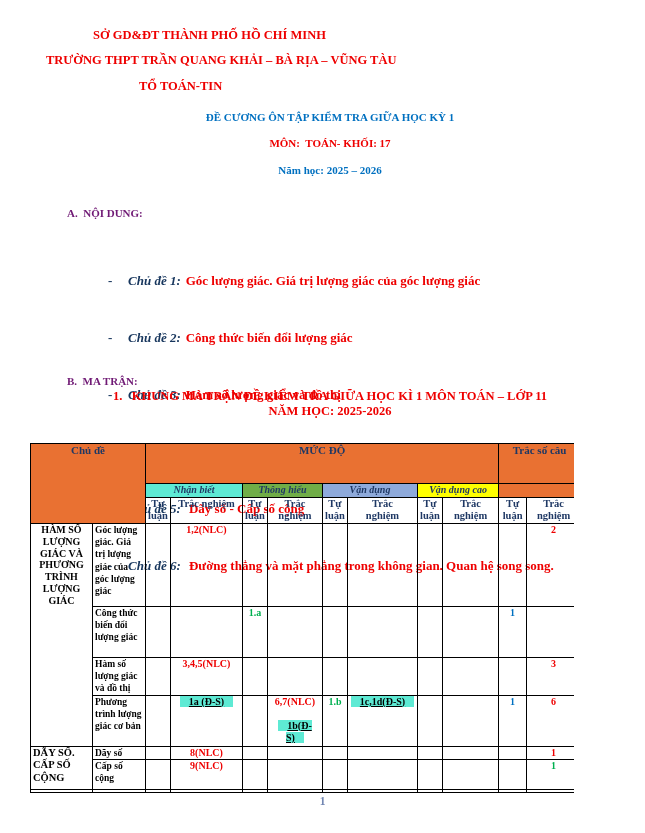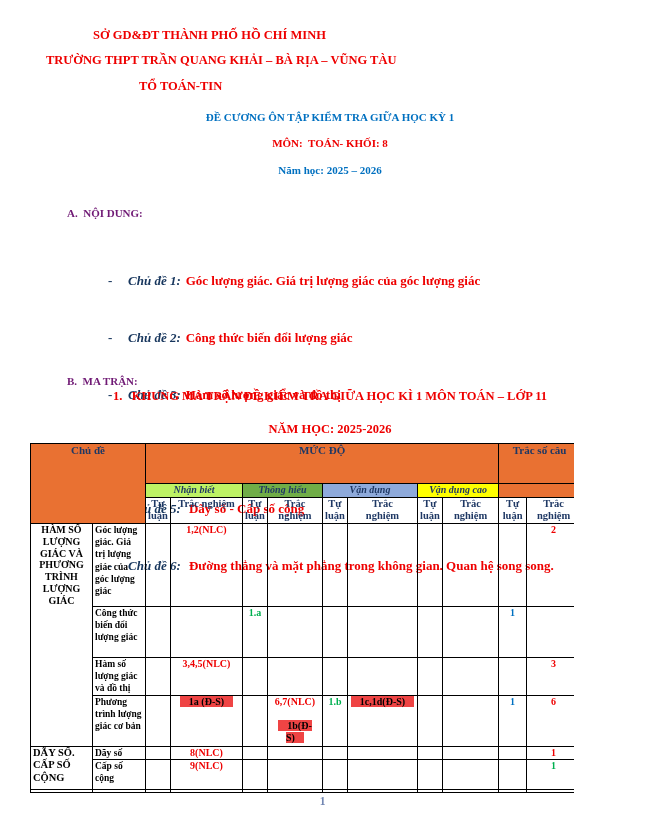--- a/index.html
+++ b/index.html
@@ -20,47 +20,47 @@
   .dash{width:20px;color:#17365D;}
   .item-label{color:#17365D;font-style:italic;margin-right:5px;white-space:pre;}
   .item-text{color:#ee0000;white-space:pre-wrap;}
   
   table.matrix{position:absolute;left:30px;top:443px;width:602px;border-collapse:collapse;
         table-layout:fixed;border:1.5px solid #000;border-bottom:none;}
   table.matrix td{border:1px solid #000;vertical-align:top;padding:0 2px;overflow:hidden;}
   .hdr{background:#E97132;color:#1F3864;text-align:center;font-size:11px;line-height:13px;padding-top:2px;}
   .hdr-left{text-align:left;}
   .band{font-style:italic;color:#1F3864;text-align:center;font-size:10px;line-height:12px;padding:0;}
-  .band-nb{background:#bef264;}
+  .band-nb{background:#5eead4;}
   .band-th{background:#70AD47;}
   .band-vd{background:#8EAADB;}
   .band-vdc{background:#FFFF00;}
   .band-none{background:#E97132;}
   .sub{color:#1F3864;text-align:center;font-size:10.5px;line-height:11.5px;padding-top:1px;}
   .w38{display:inline-block;width:38px;}
   .chap{font-size:10px;line-height:11.8px;text-align:center;padding-top:2px;font-family:Liberation Serif, serif;}
   .chap-left{text-align:left;font-size:10.5px;line-height:12.5px;}
   .topic{font-size:9.5px;line-height:12.2px;padding:1px 3px;}
   .val{font-size:10px;line-height:12px;text-align:center;padding-top:1px;}
-  .hl{background:#ef4444;padding:0 9px;}
+  .hl{background:#5eead4;padding:0 9px;text-decoration:underline;}
   .stack2{margin-top:12px;}
   .stub td{border-bottom:none;}
   .pagenum{left:0;width:645px;text-align:center;color:#7286B2;font-size:11.5px;}
 </style>
 </head>
 <body>
 
 <div class="page">
 
   <div class="abs red sz12" style="left:93px;top:28px;">SỞ GD&amp;ĐT THÀNH PHỐ HỒ CHÍ MINH</div>
   <div class="abs red sz12" style="left:46px;top:43px;margin-top:10px;">TRƯỜNG THPT TRẦN QUANG KHẢI – BÀ RỊA – VŨNG TÀU</div>
   <div class="abs red sz12" style="left:139px;top:79px;font-family:Liberation Serif, serif;">TỔ TOÁN-TIN</div>
 
   <div class="abs center-block blue-title sz13" style="top:110px;">ĐỀ CƯƠNG ÔN TẬP KIỂM TRA GIỮA HỌC KỲ 1</div>
-  <div class="abs center-block red sz13" style="top:136px;">MÔN:  TOÁN- KHỐI: 8</div>
+  <div class="abs center-block red sz13" style="top:136px;">MÔN:  TOÁN- KHỐI: 17</div>
   <div class="abs center-block blue-title sz13" style="top:163px;">Năm học: 2025 – 2026</div>
 
   <div class="abs blue-section sz13" style="left:67px;top:206px;">A.  NỘI DUNG:</div>
 
   <div class="abs list">
     <div class="list-item">
       <span class="dash">-</span>
       <span class="item-label">Chủ đề 1:</span>
       <span class="item-text">Góc lượng giác. Giá trị lượng giác của góc lượng giác</span>
     </div>
@@ -86,21 +86,21 @@
     </div>
     <div class="list-item">
       <span class="dash">-</span>
       <span class="item-label">Chủ đề 6:</span>
       <span class="item-text"> Đường thẳng và mặt phẳng trong không gian. Quan hệ song song.</span>
     </div>
   </div>
 
   <div class="abs blue-section sz13" style="left:67px;top:374px;">B.  MA TRẬN:</div>
   <div class="abs center-block red" style="top:389px;font-size:12.5px;line-height:15px;">1.   KHUNG MA TRẬN ĐỀ KIỂM TRA GIỮA HỌC KÌ 1 MÔN TOÁN – LỚP 11</div>
-  <div class="abs center-block red" style="top:422px;font-size:12.5px;line-height:15px;">NĂM HỌC: 2025-2026</div>
+  <div class="abs center-block red" style="top:404px;font-size:12.5px;line-height:15px;">NĂM HỌC: 2025-2026</div>
 
   <table class="matrix">
     <colgroup>
       <col style="width:62px">
         <col style="width:53px">
       <col style="width:25px">
         <col style="width:72px">
       <col style="width:25px">
         <col style="width:55px">
       <col style="width:25px">

